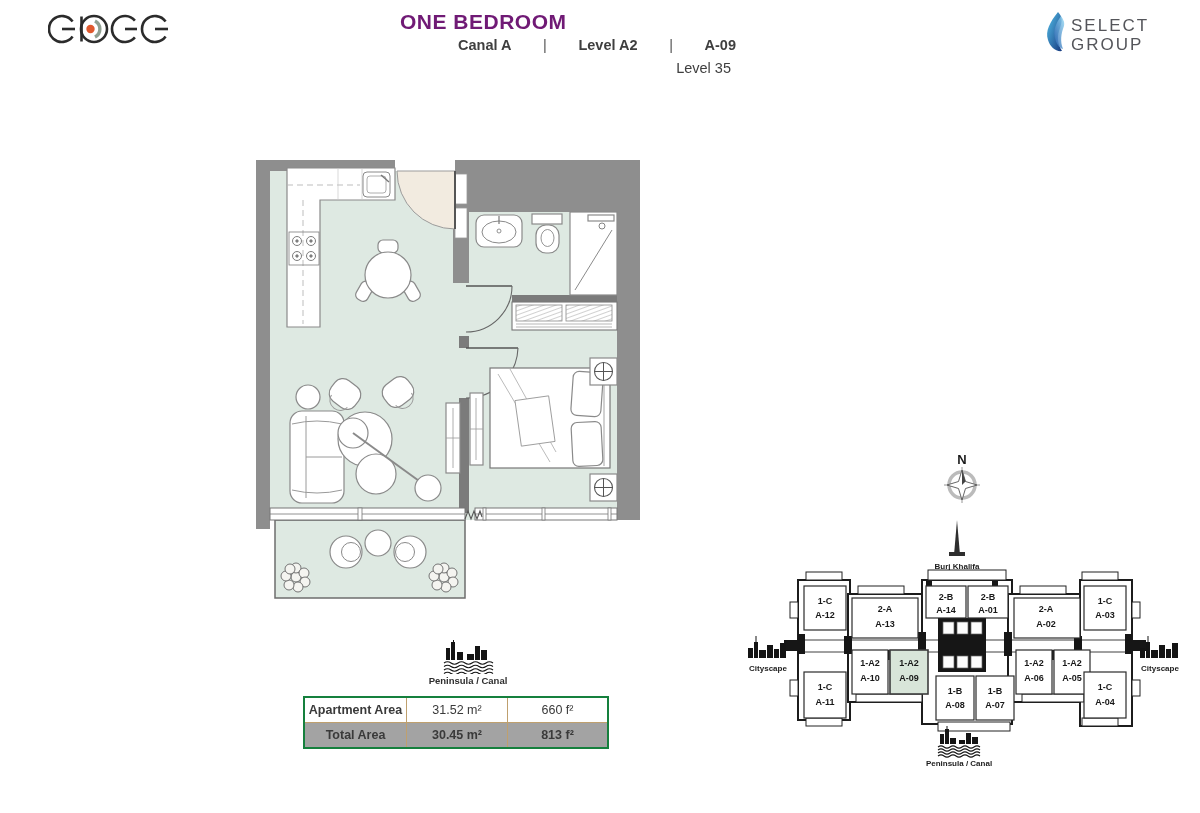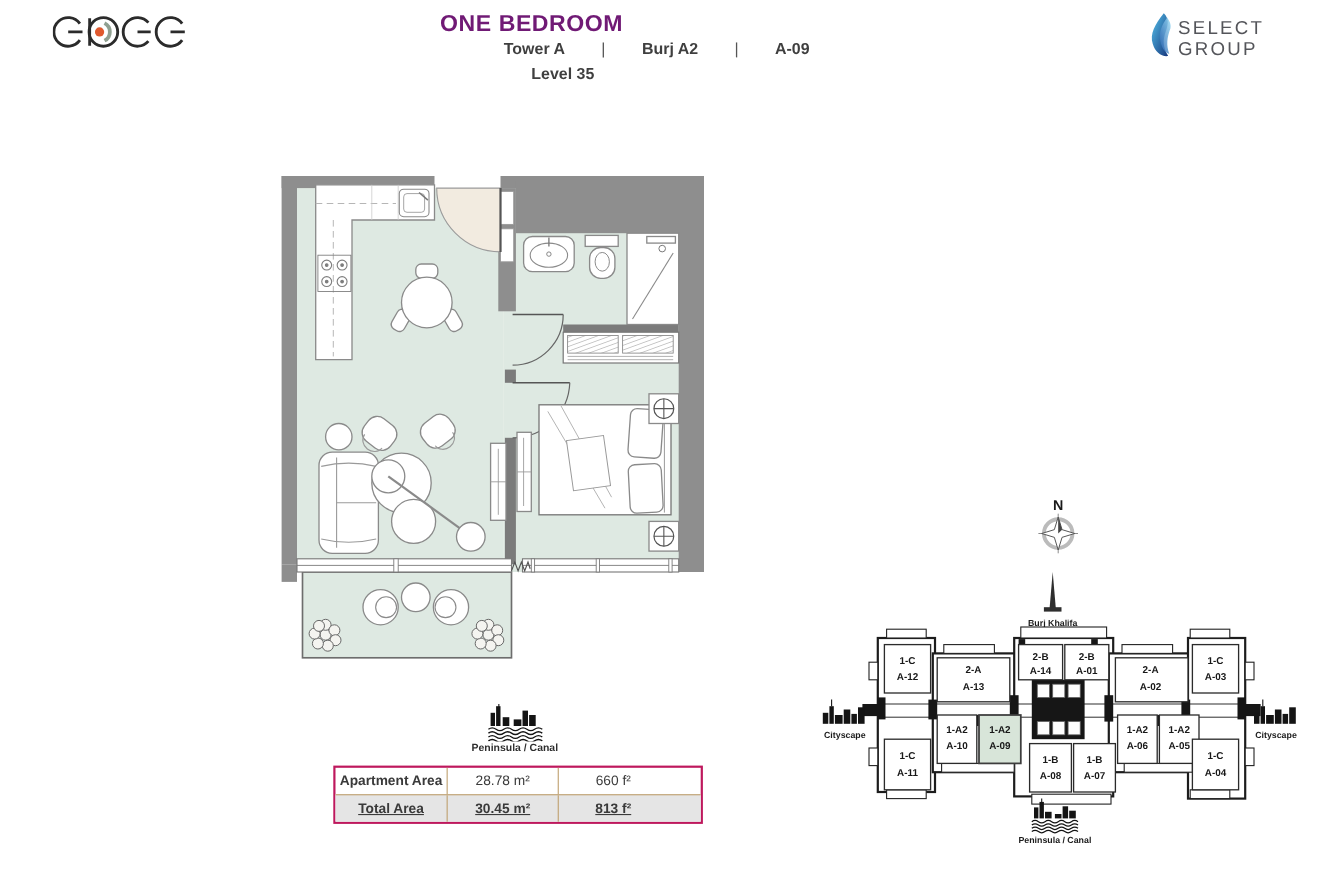--- a/index.html
+++ b/index.html
@@ -6,30 +6,30 @@
   body{width:1200px;height:813px;position:relative;background:#ffffff;overflow:hidden;
        font-family:"Liberation Sans","DejaVu Sans",sans-serif;color:#3b3b3b;}
   .abs{position:absolute;}
 
   
   .title{left:400px;top:10px;width:414px;text-align:left;font-size:21px;font-weight:700;
          letter-spacing:.5px;color:#701a75;}
   .subtitle{left:458px;top:37px;width:278px;display:flex;justify-content:space-between;
             font-size:14.5px;font-weight:700;color:#3f3f3f;}
   .subtitle .sep{font-weight:400;color:#555;}
-  .level{left:483px;top:60px;width:278px;text-align:left;font-size:14.5px;font-weight:700;color:#3f3f3f;}
+  .level{left:453px;top:60px;width:278px;text-align:right;font-size:14.5px;font-weight:400;color:#3f3f3f;}
 
   
-  .area-table{left:303px;top:696px;width:336px;border:2px solid #be185d;box-sizing:border-box;}
+  .area-table{left:303px;top:696px;width:306px;border:2px solid #15803d;box-sizing:border-box;}
   .at-row{display:grid;grid-template-columns:101px 101px 100px;height:24px;border-top:1px solid #bfa06e;}
   .at-row:first-child{border-top:none;}
   .at-cell{display:flex;align-items:center;justify-content:center;font-size:12.5px;color:#3a3a3a;
            border-left:1px solid #bfa06e;}
   .at-cell:first-child{border-left:none;font-weight:700;}
-  .at-row.total{background:#e5e5e5;text-decoration:underline;}
+  .at-row.total{background:#a3a3a3;}
   .at-row.total .at-cell{font-weight:700;}
 
   .plan-water{left:408px;top:640px;width:120px;text-align:center;}
   .plan-water .lbl{font-size:9.5px;font-weight:700;color:#2e2e2e;margin-top:1px;}
 
   svg text{font-family:"Liberation Sans","DejaVu Sans",sans-serif;}
   .kp-label{font-size:9px;font-weight:700;fill:#181818;text-anchor:middle;}
   .kp-small{font-size:8px;font-weight:700;fill:#1c1c1c;text-anchor:middle;}
 
   .furn{fill:#ffffff;stroke:#8a8a8a;stroke-width:1.2;}
@@ -48,23 +48,23 @@
       <path d="M89,21 L77,21"></path>
     <path d="M117.6,13.5 A13,13 0 1 0 117.6,28.5"></path>
       <path d="M107,21 L120,21"></path>
   </g>
   <path d="M47,13 A9,9 0 0 1 47,29" fill="none" stroke="#90a091" stroke-width="3.4"></path>
   <circle cx="42.5" cy="21" r="4.2" fill="#e0592e"></circle>
 </svg>
 
 <div class="abs title">ONE BEDROOM</div>
 <div class="abs subtitle">
-  <span>Tower A</span>
+  <span>Canal A</span>
   <span class="sep">|</span>
-  <span>Burj A2</span>
+  <span>Level A2</span>
   <span class="sep">|</span>
   <span>A-09</span>
 </div>
 <div class="abs level">Level 35</div>
 
 <svg class="abs" style="left:1043px;top:10px" width="130" height="48" viewBox="0 0 130 48">
   <defs>
     <linearGradient id="flameG" x1="0" y1="0" x2="1" y2="1">
       <stop offset="0" stop-color="#54c0ea"></stop>
         <stop offset="1" stop-color="#16387e"></stop>
@@ -306,21 +306,21 @@
       <path d="M4,30 q3.5,-2.5 7,0 t7,0 t7,0 t7,0 t7,0 t7,0 t7,0"></path>
       <path d="M4,33.5 q3.5,-2.5 7,0 t7,0 t7,0 t7,0 t7,0 t7,0 t7,0"></path>
     </g>
   </svg>
   <div class="lbl">Peninsula / Canal</div>
 </div>
 
 <div class="abs area-table">
   <div class="at-row">
     <div class="at-cell">Apartment Area</div>
-    <div class="at-cell">28.78 m²</div>
+    <div class="at-cell">31.52 m²</div>
     <div class="at-cell">660 f²</div>
   </div>
   <div class="at-row total">
     <div class="at-cell">Total Area</div>
     <div class="at-cell">30.45 m²</div>
     <div class="at-cell">813 f²</div>
   </div>
 </div>
 
 <svg class="abs" style="left:740px;top:440px" width="445" height="335" viewBox="0 0 445 335">

